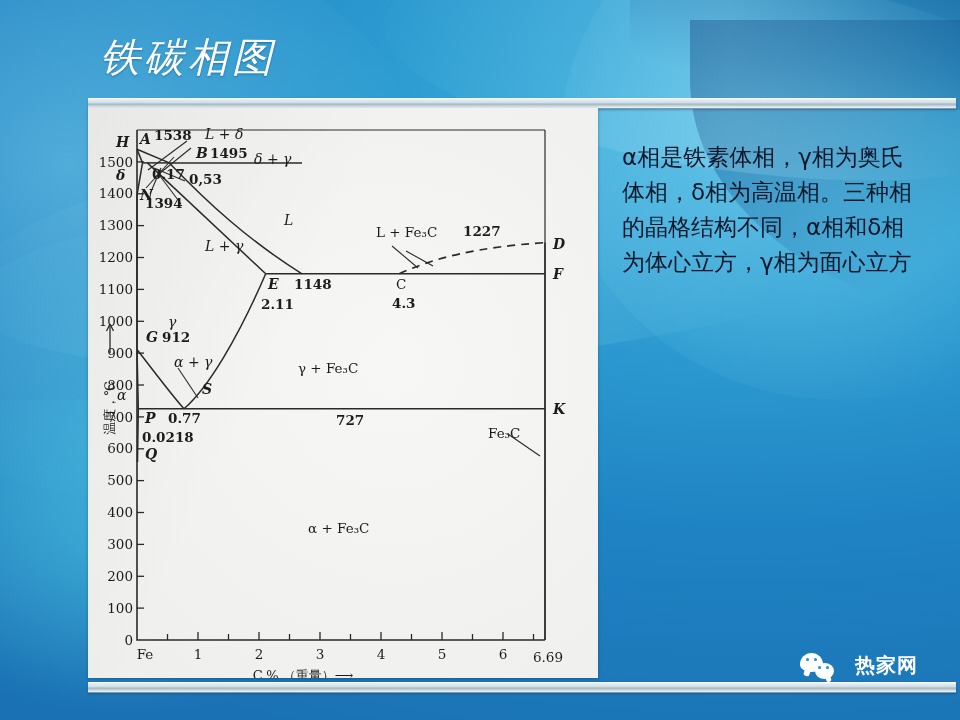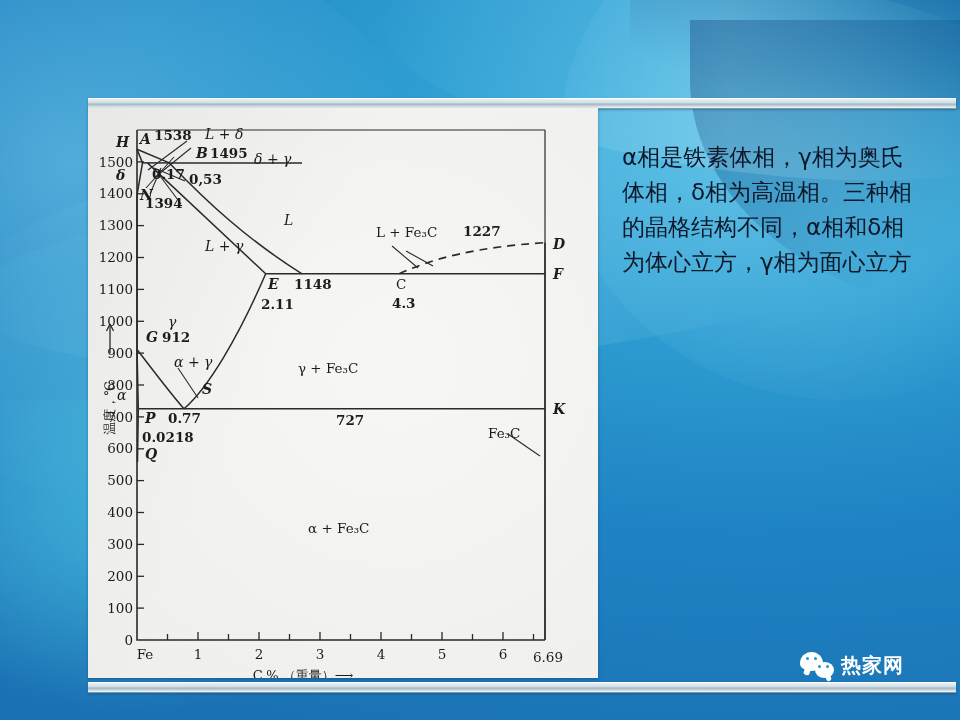--- a/index.html
+++ b/index.html
@@ -89,21 +89,21 @@
 
   
   .bodytext{
     position:absolute;left:622px;top:140px;width:300px;
     font-family:"DejaVu Sans","Liberation Sans",sans-serif;
     font-size:23px;line-height:35px;color:#0f172a;
     letter-spacing:0px;
   }
 
   
-  .watermark{position:absolute;left:800px;top:652px;display:flex;align-items:flex-start;gap:7px;}
+  .watermark{position:absolute;left:800px;top:652px;display:flex;align-items:flex-end;gap:21px;}
   .wechat{position:relative;width:34px;height:26px;}
   .wechat .b1{position:absolute;left:0;top:0;width:23px;height:19px;background:#fff;border-radius:50% 50% 50% 50%/60% 60% 40% 40%;}
   .wechat .b1:after{content:"";position:absolute;left:4px;bottom:-4px;width:6px;height:7px;background:#fff;transform:rotate(20deg);border-radius:2px;}
   .wechat .b2{position:absolute;right:0;bottom:0;width:19px;height:16px;background:#fff;border-radius:50%;}
   .wechat .b2:after{content:"";position:absolute;right:3px;bottom:-3px;width:5px;height:6px;background:#fff;transform:rotate(-20deg);border-radius:2px;}
   .wechat .d{position:absolute;width:3px;height:3px;background:#2291cf;border-radius:50%;}
   .wm-text{color:#fff;font-size:20px;font-weight:bold;
     font-family:"DejaVu Sans","Liberation Sans",sans-serif;letter-spacing:1px;}
 </style>
 </head>
@@ -115,20 +115,21 @@
   <div class="bg-wave w1"></div>
   <div class="bg-wave w3"></div>
   <div class="dark-sweep"></div>
   <div class="bg-wave w4"></div>
   <div class="bg-wave w2"></div>
   <div class="bg-wave w5"></div>
   <div class="bg-wave w6"></div>
   <div class="swoosh"></div>
   <div class="swoosh2"></div>
 
+  <div class="title">铁碳相图</div>
 
   <div class="divider top"></div>
   <div class="divider bottom"></div>
 
   <div class="panel">
     <div class="panel-inner"></div>
     <div class="ghost-text" style="left:95px;top:38px;">　　　　　　　　</div>
     <svg class="chart" viewBox="0 0 510 570">
 
       <g>

